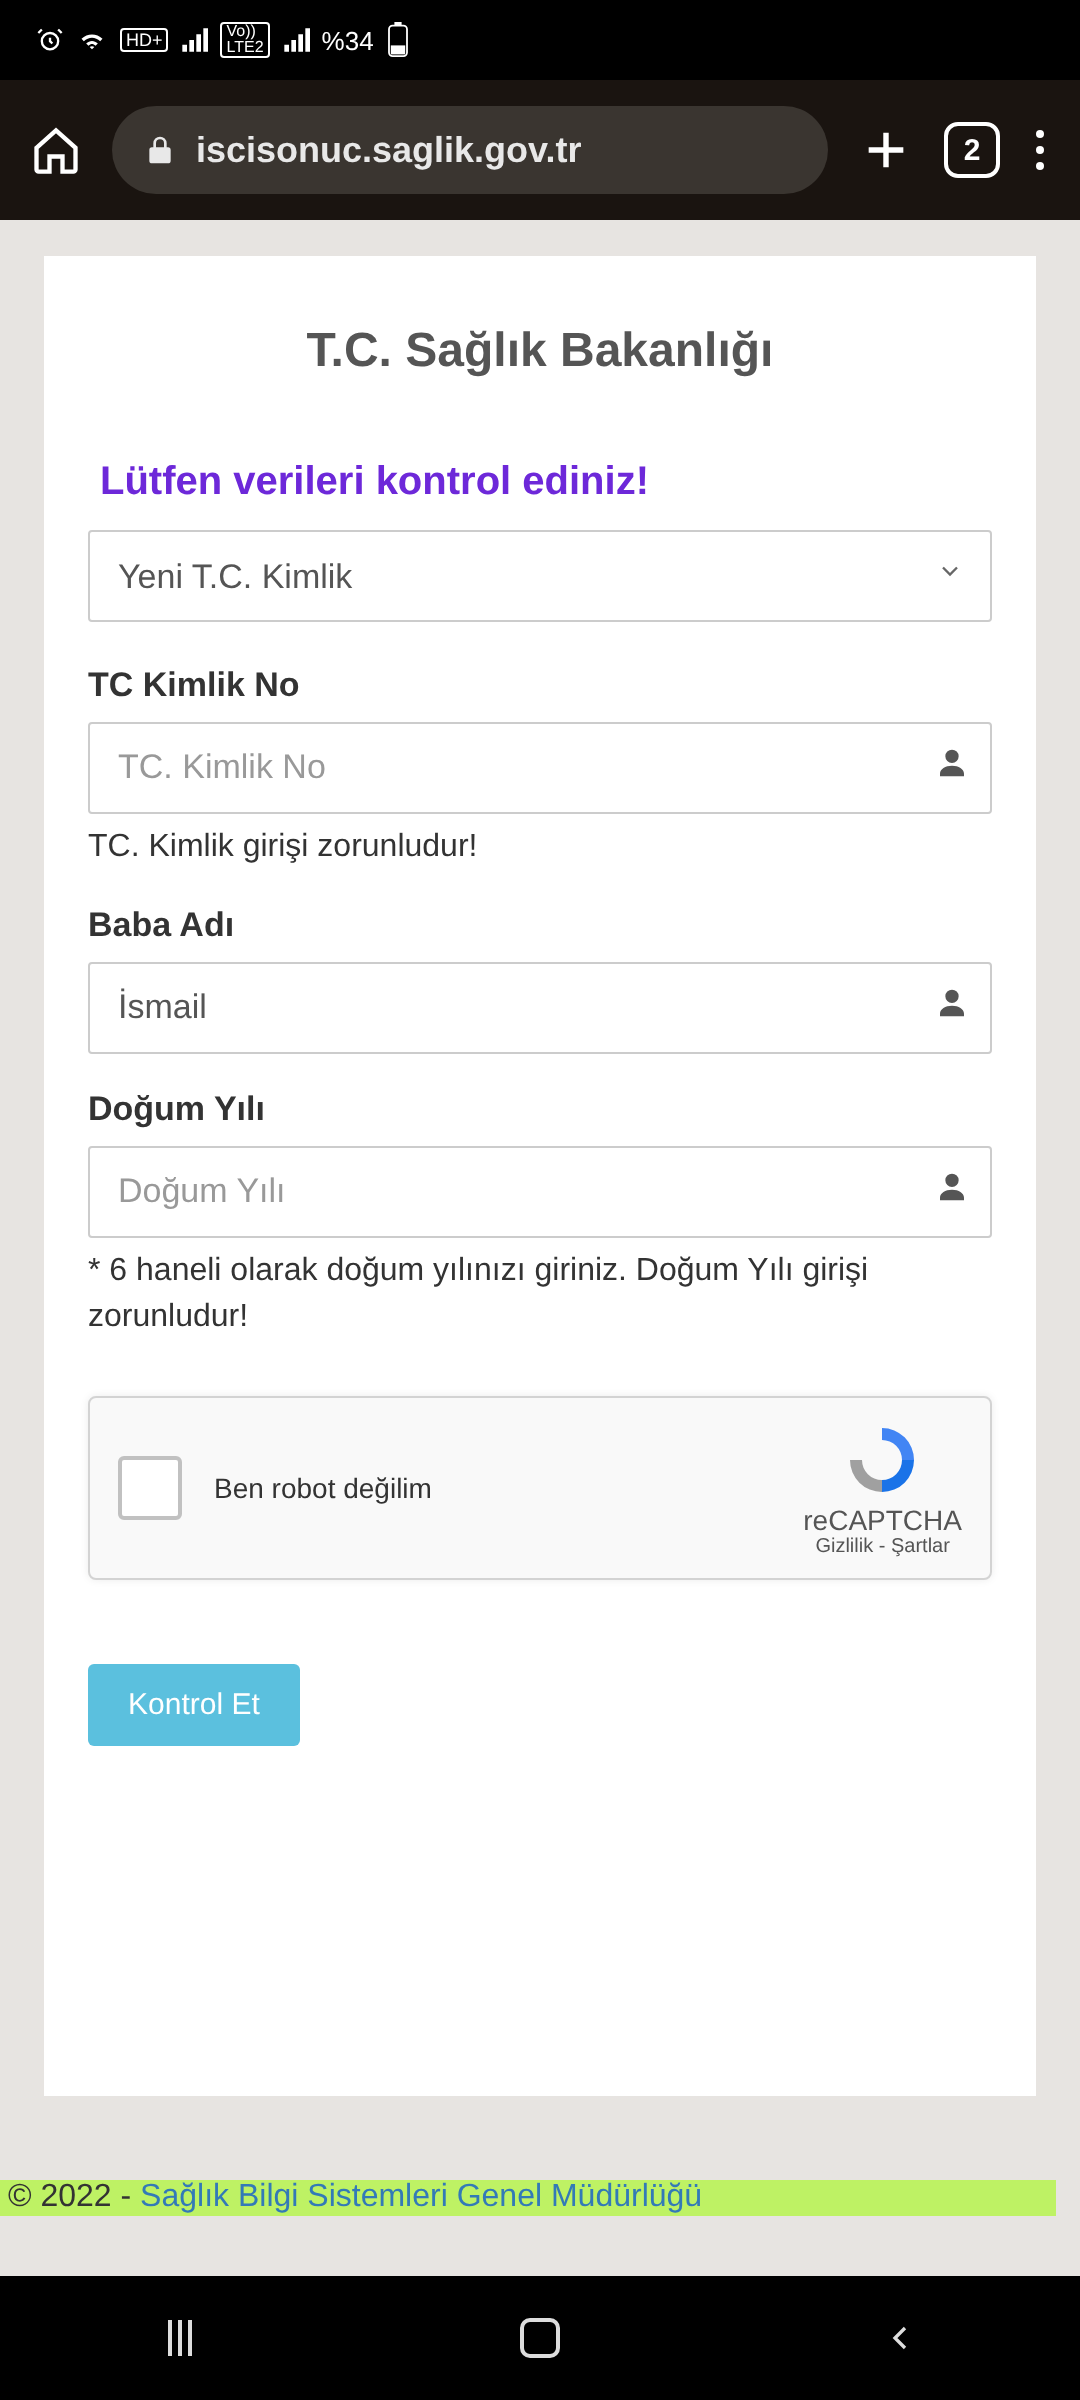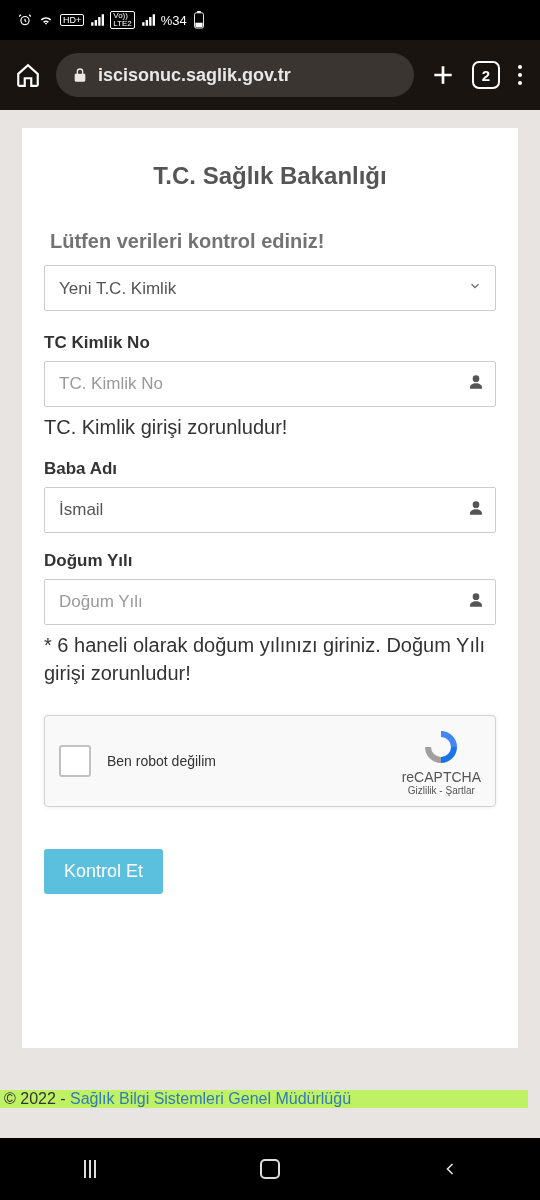--- a/index.html
+++ b/index.html
@@ -19,44 +19,44 @@
   .url-text { white-space: nowrap; overflow: hidden; text-overflow: ellipsis; }
   .plus-btn { color: #fff; width: 30px; height: 30px; display:flex; align-items:center; justify-content:center; }
   .tabs-btn { color: #fff; border: 2.5px solid #fff; border-radius: 7px; width: 28px; height: 28px; display: flex; align-items: center; justify-content: center; font-size: 15px; font-weight: 600; }
   .kebab { color: #fff; display: flex; flex-direction: column; gap: 4px; padding: 4px; }
   .kebab span { width: 4px; height: 4px; background: #fff; border-radius: 50%; }
   
   
   .page-area { background: #e7e4e1; height: 1028px; overflow: hidden; padding: 18px 0 0 0; position: relative; }
   .card { background: #fff; margin: 0 22px; padding: 34px 22px 60px 22px; min-height: 920px; }
   .title { text-align: center; font-size: 24px; font-weight: 700; color: #555; margin-bottom: 40px; }
-  .error-msg { color: #737373; font-size: 20px; font-weight: 700; margin-bottom: 12px; padding-left: 6px; }
+  .error-msg { color: #6d28d9; font-size: 20px; font-weight: 700; margin-bottom: 12px; padding-left: 6px; }
   
   .select-wrap { position: relative; margin-bottom: 22px; }
   .select { width: 100%; height: 46px; border: 1px solid #ccc; border-radius: 2px; padding: 0 14px; font-size: 17px; color: #555; background: #fff; appearance: none; }
   .select-chevron { position: absolute; right: 14px; top: 50%; transform: translateY(-50%); pointer-events: none; color: #666; }
   
   .field-group { margin-bottom: 18px; }
   .field-label { font-size: 17px; font-weight: 700; color: #333; margin-bottom: 8px; display: block; }
   .input-wrap { position: relative; }
   .text-input { width: 100%; height: 46px; border: 1px solid #ccc; border-radius: 2px; padding: 0 40px 0 14px; font-size: 17px; color: #555; }
   .text-input::placeholder { color: #999; }
   .input-icon { position: absolute; right: 12px; top: 50%; transform: translateY(-50%); color: #555; }
-  .field-help { font-size: 20px; color: #333; margin-top: 6px; line-height: 1.4; }
+  .field-help { font-size: 16px; color: #333; margin-top: 6px; line-height: 1.4; }
   
   
   .recaptcha { border: 1px solid #d3d3d3; border-radius: 4px; background: #f9f9f9; height: 92px; display: flex; align-items: center; padding: 0 14px; margin-top: 28px; box-shadow: 0 0 4px rgba(0,0,0,0.08); }
   .recaptcha-check { width: 32px; height: 32px; border: 2px solid #c1c1c1; border-radius: 3px; background: #fff; margin-right: 16px; }
   .recaptcha-label { flex: 1; font-size: 14px; color: #333; }
   .recaptcha-right { text-align: center; }
   .recaptcha-logo { width: 40px; height: 40px; margin: 0 auto 2px; }
   .recaptcha-brand { font-size: 14px; color: #555; }
   .recaptcha-links { font-size: 10px; color: #555; }
   
-  .submit-btn { background: #5bc0de; color: #fff; border: none; padding: 12px 20px; font-size: 18px; border-radius: 3px; margin-top: 42px; cursor: pointer; }
+  .submit-btn { background: #5bc0de; color: #fff; border: none; padding: 12px 20px; font-size: 15px; border-radius: 3px; margin-top: 42px; cursor: pointer; }
   
   .footer { position: absolute; bottom: 30px; left: 0; right: 12px; padding: 0 4px; font-size: 16px; color: #333; background: #bef264; }
   .footer a { color: #337ab7; text-decoration: none; }
   
   
   .nav-bar { height: 62px; background: #000; display: flex; align-items: center; justify-content: space-around; }
   .nav-item { color: #ddd; display: flex; align-items: center; justify-content: center; width: 40px; height: 40px; }
   .nav-recents { display: flex; gap: 3px; }
   .nav-recents span { width: 2px; height: 18px; background: #ddd; }
   .nav-home { width: 20px; height: 20px; border: 2px solid #ddd; border-radius: 5px; }

